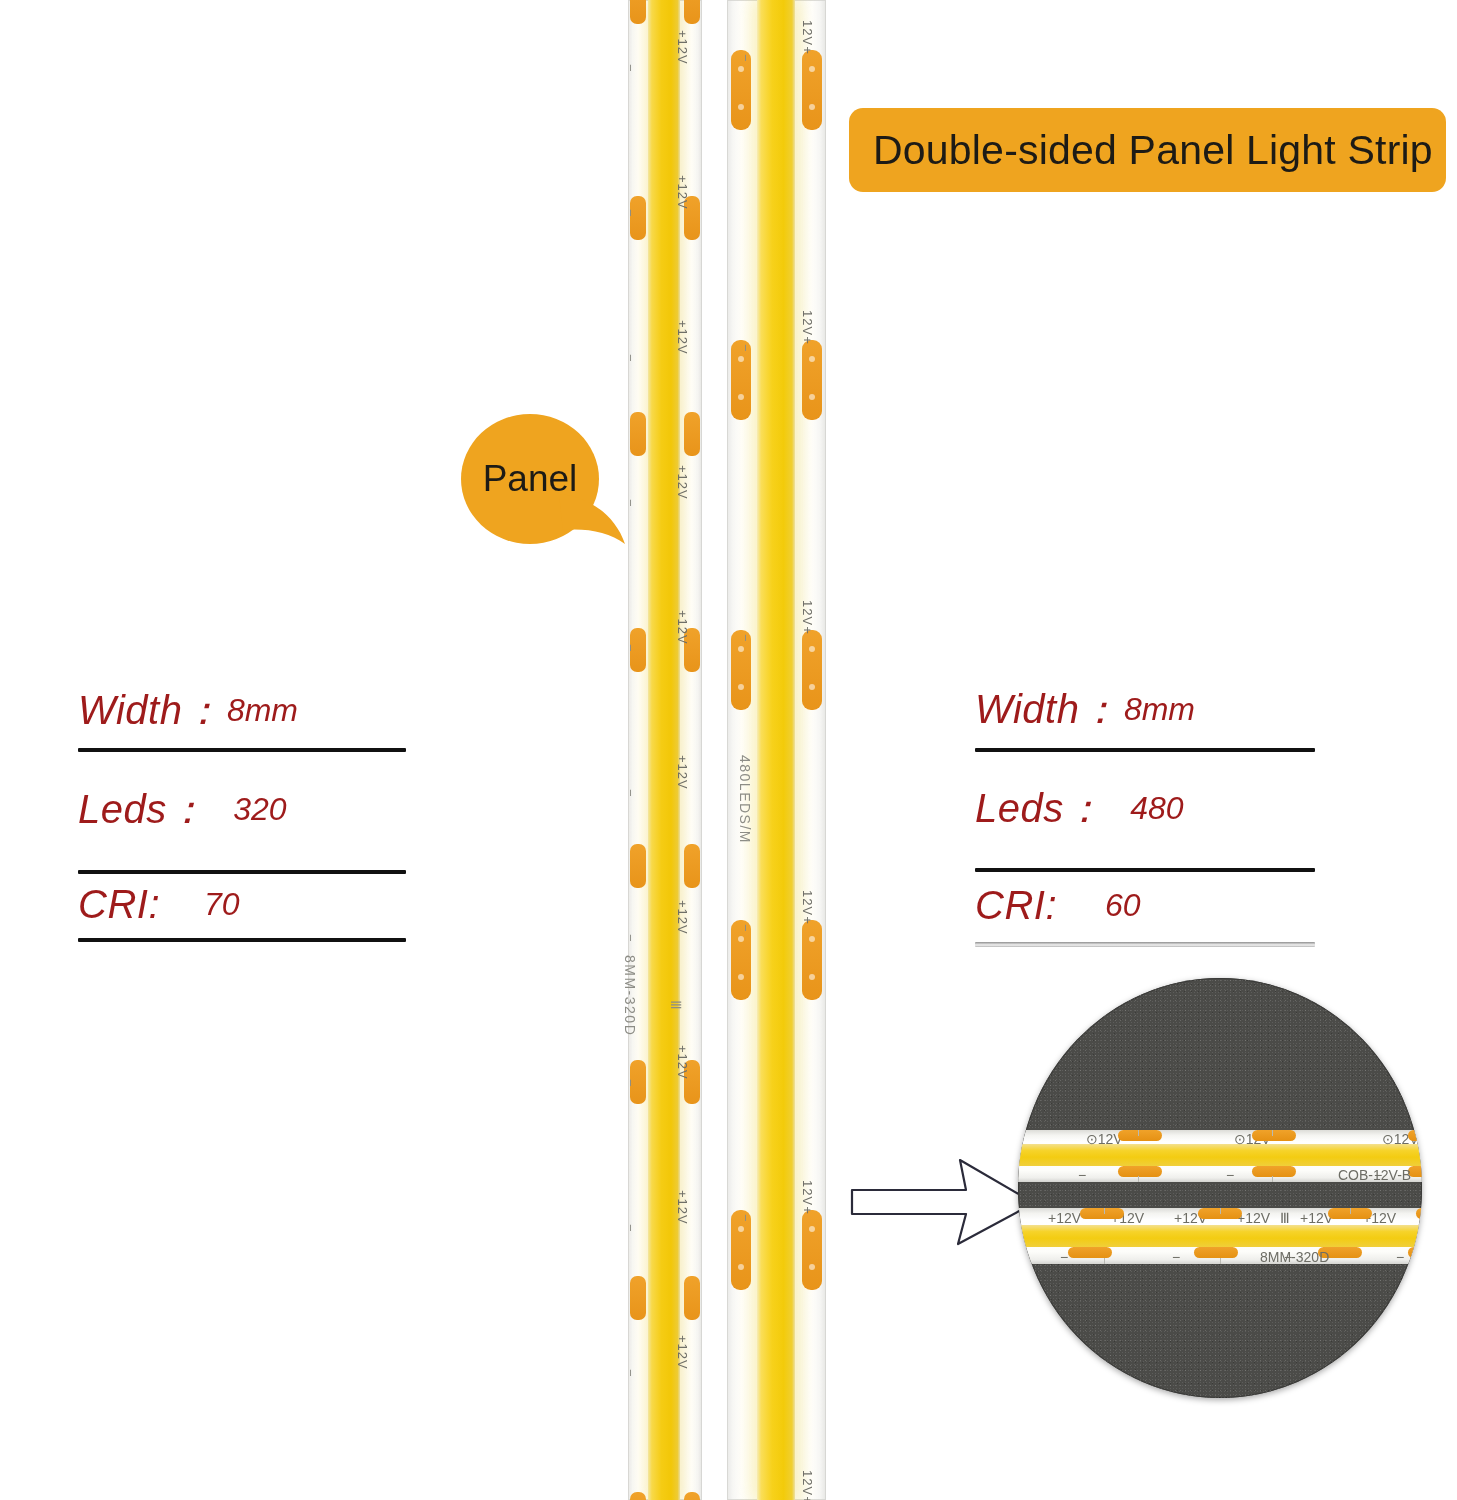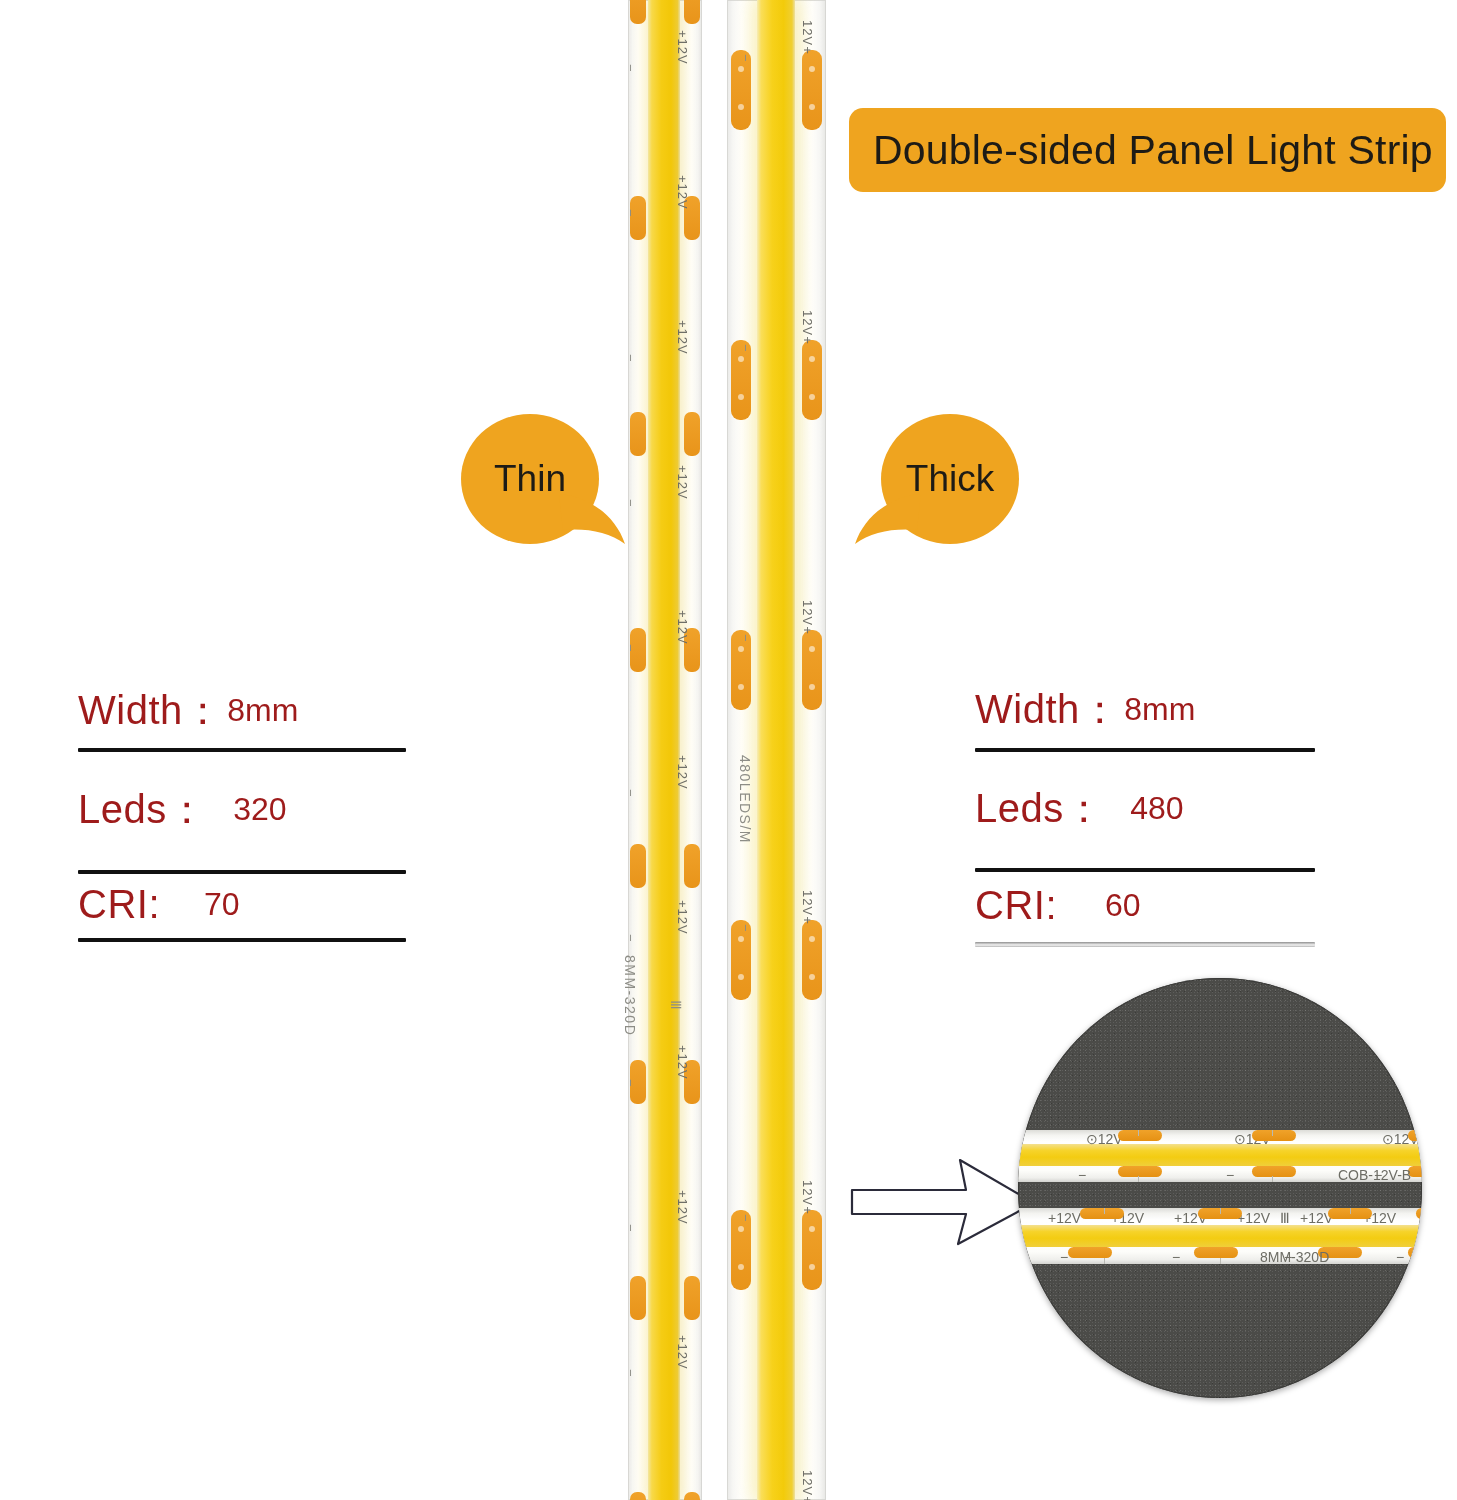--- a/index.html
+++ b/index.html
@@ -20,21 +20,21 @@
     box-sizing:border-box;
     color:#1d1b16;
     font-size:41px;
     letter-spacing:.2px;
     white-space:nowrap;
   }
   #banner-left{left:8px;top:108px;width:604px;height:84px;padding-left:26px;background:#EFA41F;}
   #banner-right{left:849px;top:108px;width:597px;height:84px;padding-left:24px;background:#EFA41F;}
 
   
-  .spec{position:absolute;}
+  .spec{position:absolute;font-style:italic;}
   #spec-left{left:78px;top:672px;width:328px;}
   #spec-right{left:975px;top:670px;width:340px;}
   .spec-row{
     position:relative;
     height:80px;
     display:flex;align-items:center;
     color:#9E1B1B;
     white-space:nowrap;
   }
   .spec-label{font-size:40px;letter-spacing:.5px;}
@@ -263,29 +263,23 @@
 
 
   <div class="banner" id="banner-right">
     <span>Double-sided Panel Light Strip</span>
   </div>
 
   <div class="bubble" id="bubble-thin">
     <svg class="tail" viewBox="0 0 70 60">
       <path d="M2,2 C30,4 58,22 68,52 C52,40 30,36 6,38 Z" fill="#EFA41F"></path>
     </svg>
-    <span class="txt">Thin</span>
-  </div>
-
-  <div class="bubble" id="bubble-thick">
-    <svg class="tail" viewBox="0 0 70 60">
-      <path d="M2,2 C30,4 58,22 68,52 C52,40 30,36 6,38 Z" fill="#EFA41F"></path>
-    </svg>
-    <span class="txt">Thick</span>
-  </div>
+    <span class="txt">Panel</span>
+  </div>
+
 
   <div class="spec" id="spec-left">
     <div class="spec-row row1">
       <span class="spec-label">Width：</span>
       <span class="spec-value">8mm</span>
     </div>
     <div class="rule r1"></div>
 
     <div class="spec-row row2">
       <span class="spec-label">Leds：</span>

